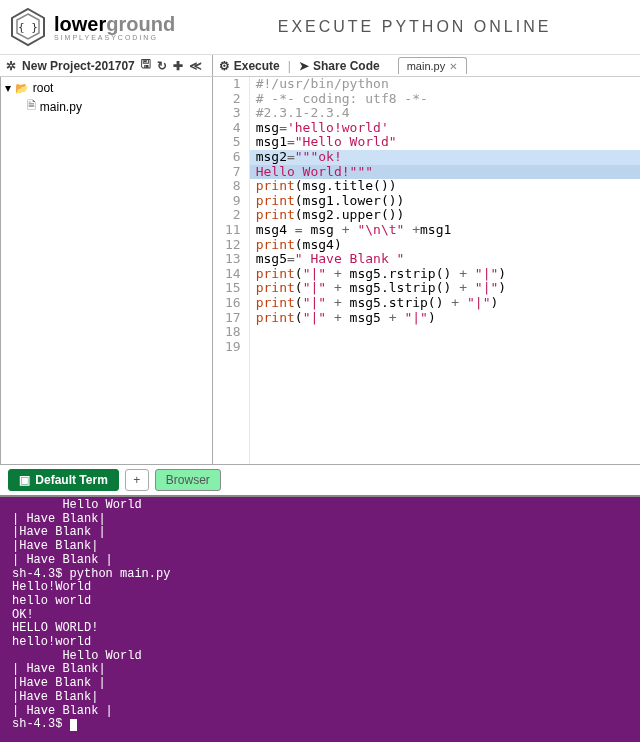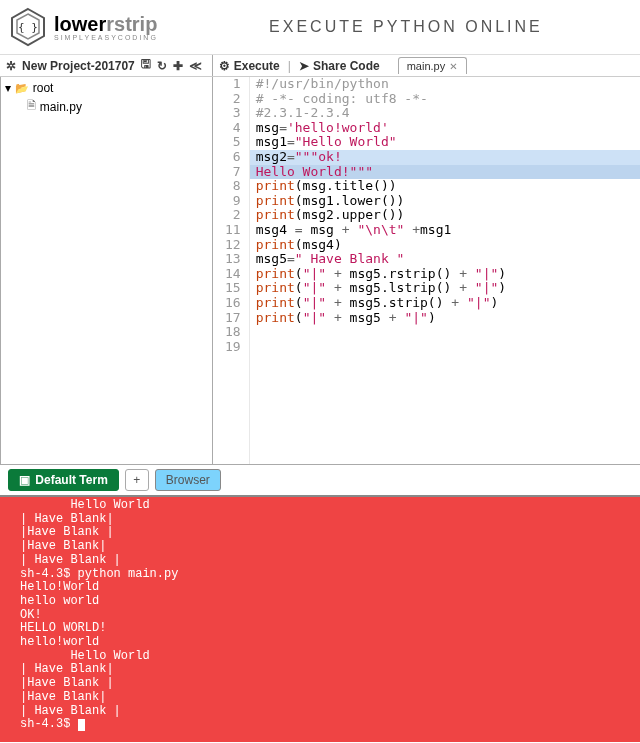--- a/index.html
+++ b/index.html
@@ -39,38 +39,38 @@
 .hl { background: #cde1f6; }
 .hl-strong { background: #bcd4ee; }
 .c-com { color: #999; }
 .c-str { color: #be185d; }
 .c-fn { color: #c2410c; text-align: center; }
 .c-op { color: #666; }
 
 .term-tabs { display: flex; align-items: center; gap: 6px; padding: 4px 8px; border-bottom: 2px solid #888; background: #fff; }
 .term-tab { border: 1px solid #888; border-radius: 3px; padding: 3px 10px; font-size: 12px; display: flex; align-items: center; gap: 5px; }
 .term-tab.active { background: #0a7a3a; color: #fff; border-color: #0a7a3a; font-weight: bold; }
-.term-tab.inactive { background: #7dd3fc; color: #555; }
+.term-tab.inactive { background: #86efac; color: #555; }
 .add-tab { border: 1px solid #aaa; border-radius: 3px; width: 24px; text-align: center; padding: 3px 0; font-size: 12px; color: #555; }
 
-.terminal { background: #ef4444; color: #fff; font-family: "Courier New", monospace; font-size: 12px; line-height: 13.7px; padding: 2px 20px; height: 245px; white-space: pre; overflow: hidden; }
+.terminal { background: #701a75; color: #fff; font-family: "Courier New", monospace; font-size: 12px; line-height: 13.7px; padding: 2px 12px; height: 245px; white-space: pre; overflow: hidden; }
 .cursor { display: inline-block; width: 7px; height: 12px; background: #fff; vertical-align: text-bottom; }
 </style>
 </head>
 <body>
 
 <div class="header">
   <div class="logo-wrap">
     <svg viewBox="0 0 40 40">
       <polygon points="20,2 36,11 36,29 20,38 4,29 4,11" fill="#fff" stroke="#555" stroke-width="2"></polygon>
       <polygon points="20,7 31,13 31,26 20,32 9,26 9,13" fill="#fff" stroke="#888" stroke-width="1.5"></polygon>
       <text x="20" y="24" text-anchor="middle" font-size="11" fill="#333" font-family="monospace">{ }</text>
     </svg>
     <div class="brand-text">
-      <div class="brand-main"><span>lower</span><span class="gr">rstrip</span></div>
+      <div class="brand-main"><span>lower</span><span class="gr">ground</span></div>
       <div class="brand-sub">SIMPLYEASYCODING</div>
     </div>
   </div>
   <div class="header-title">EXECUTE PYTHON ONLINE</div>
 </div>
 
 <div class="toolbar-row">
   <div class="proj-toolbar" style="width:213px;border-right:1px solid #aaa">
     <span class="icn">✲</span>
     <span>New Project-201707</span>

